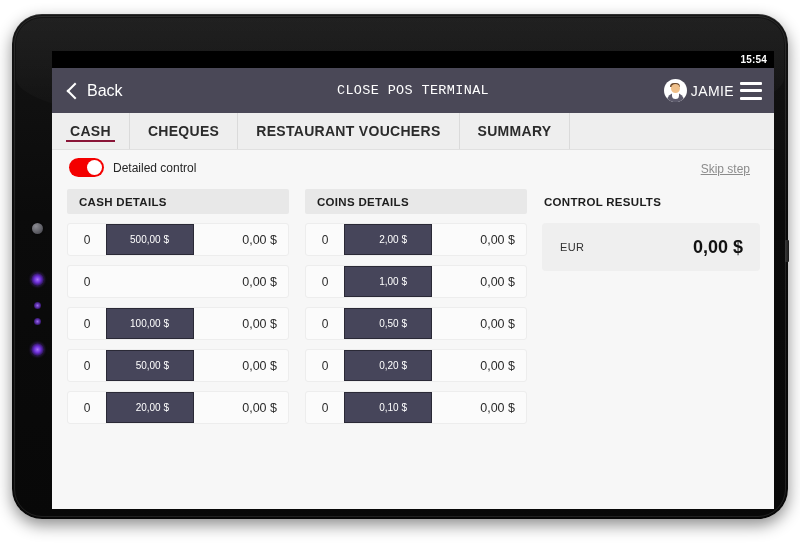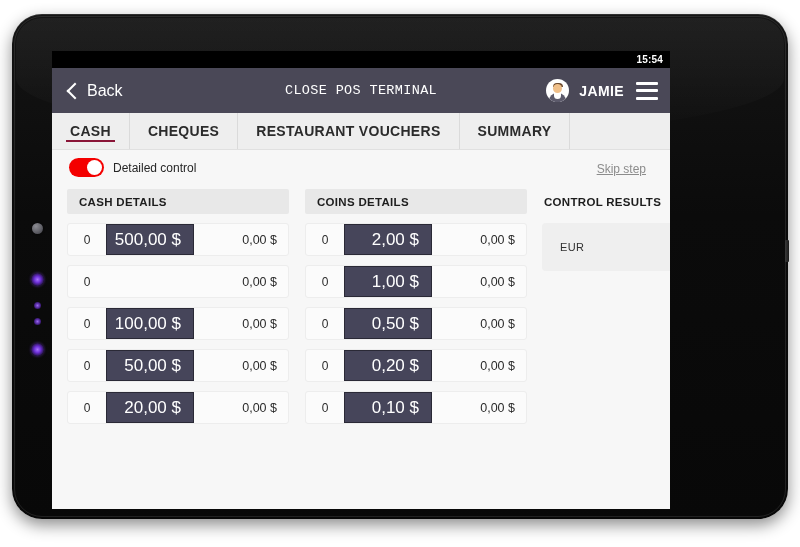--- a/index.html
+++ b/index.html
@@ -82,21 +82,21 @@
     width: 4px; height: 22px;
     background: linear-gradient(90deg, #3b3b3b, #1a1a1a);
     border-radius: 1px;
   }
 
   
   #screen {
     position: absolute;
     left: 40px;
     top: 37px;
-    width: 618px;
+    width: 722px;
     height: 458px;
     background: #f1f1f1;
     overflow: hidden;
   }
 
   
   #status-bar {
     height: 17px;
     background: #000000;
     display: flex;
@@ -152,22 +152,21 @@
     font-size: 13.5px;
     letter-spacing: 0.35px;
     pointer-events: none;
     font-family: Liberation Mono, monospace;
   }
   #header-right {
     position: absolute;
     right: 12px;
     display: flex;
     align-items: center;
-    gap: 10px;
-    font-weight: bold;
+    gap: 4px;
   }
   #avatar {
     width: 23px; height: 23px;
     border-radius: 50%;
     background: #ffffff;
     position: relative;
     overflow: hidden;
     flex: none;
   }
   #avatar .head {
@@ -347,24 +346,24 @@
     flex: none;
   }
   .denom-value {
     width: 88px;
     height: 31px;
     background: #46455a;
     border: 1px solid #2a2936;
     display: flex;
     align-items: center;
     justify-content: flex-end;
-    padding-right: 12px;
+    padding-right: 24px;
     box-sizing: border-box;
     color: #ffffff;
-    font-size: 17px;
+    font-size: 10px;
     flex: none;
     cursor: text;
   }
   .denom-total {
     flex: 1;
     text-align: right;
     padding-right: 11px;
     font-size: 12.5px;
     color: #2b2b2b;
   }

